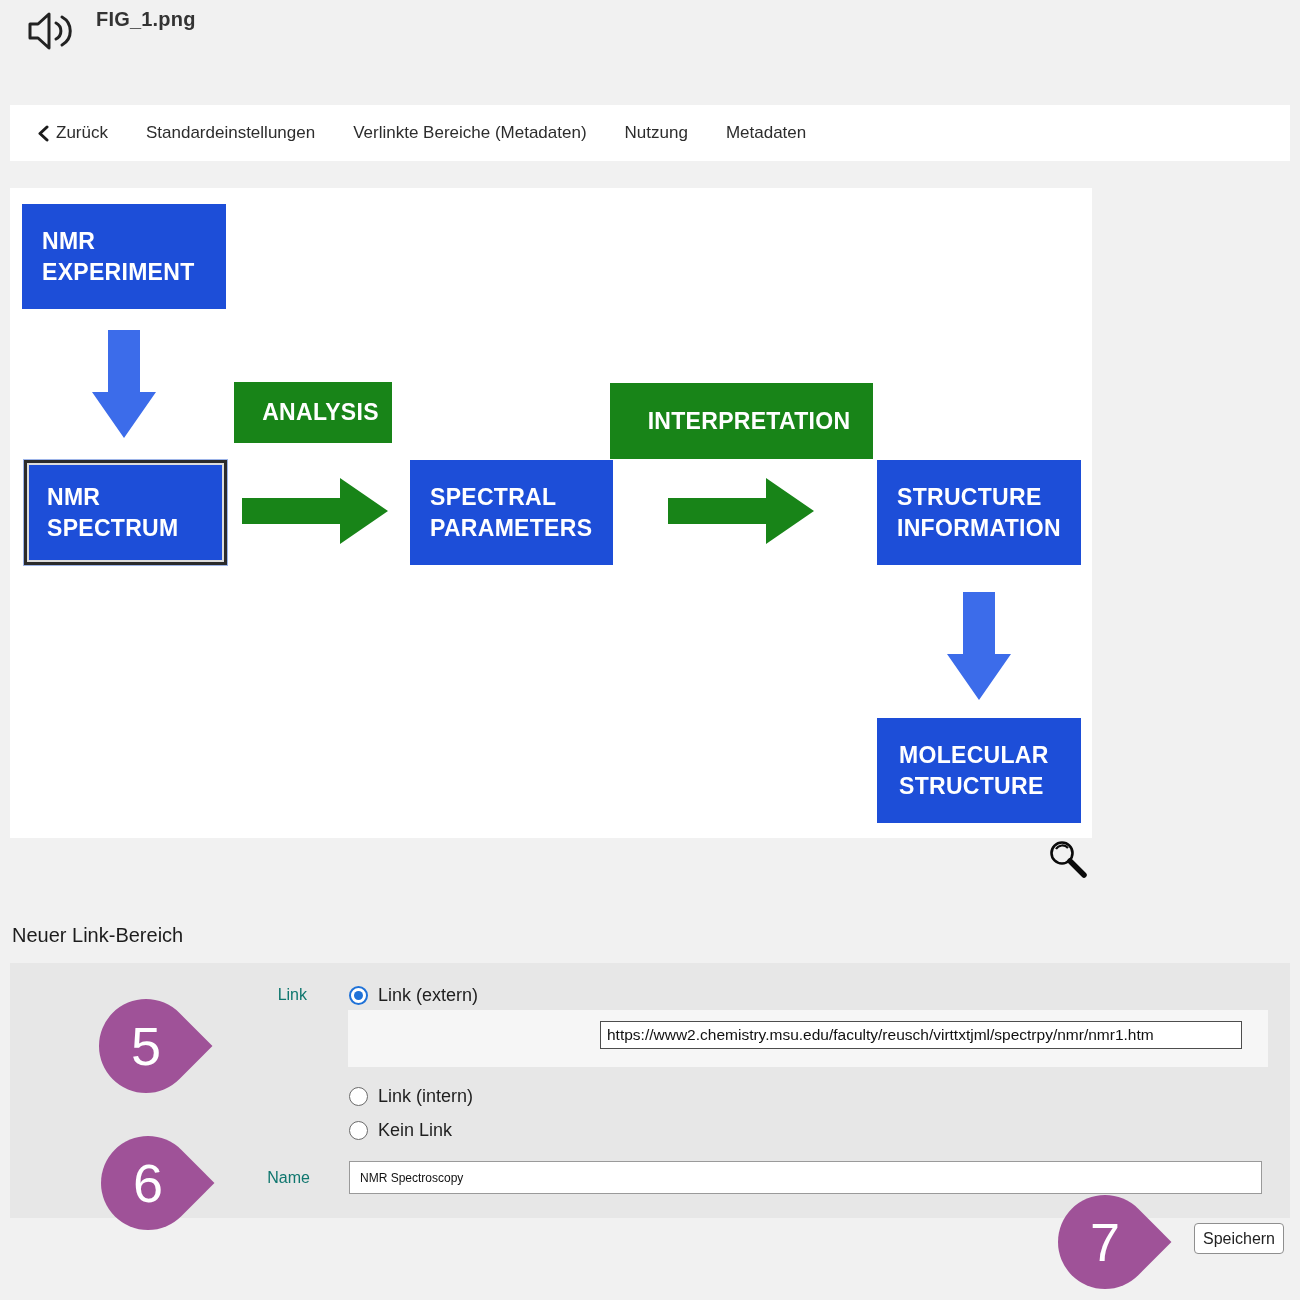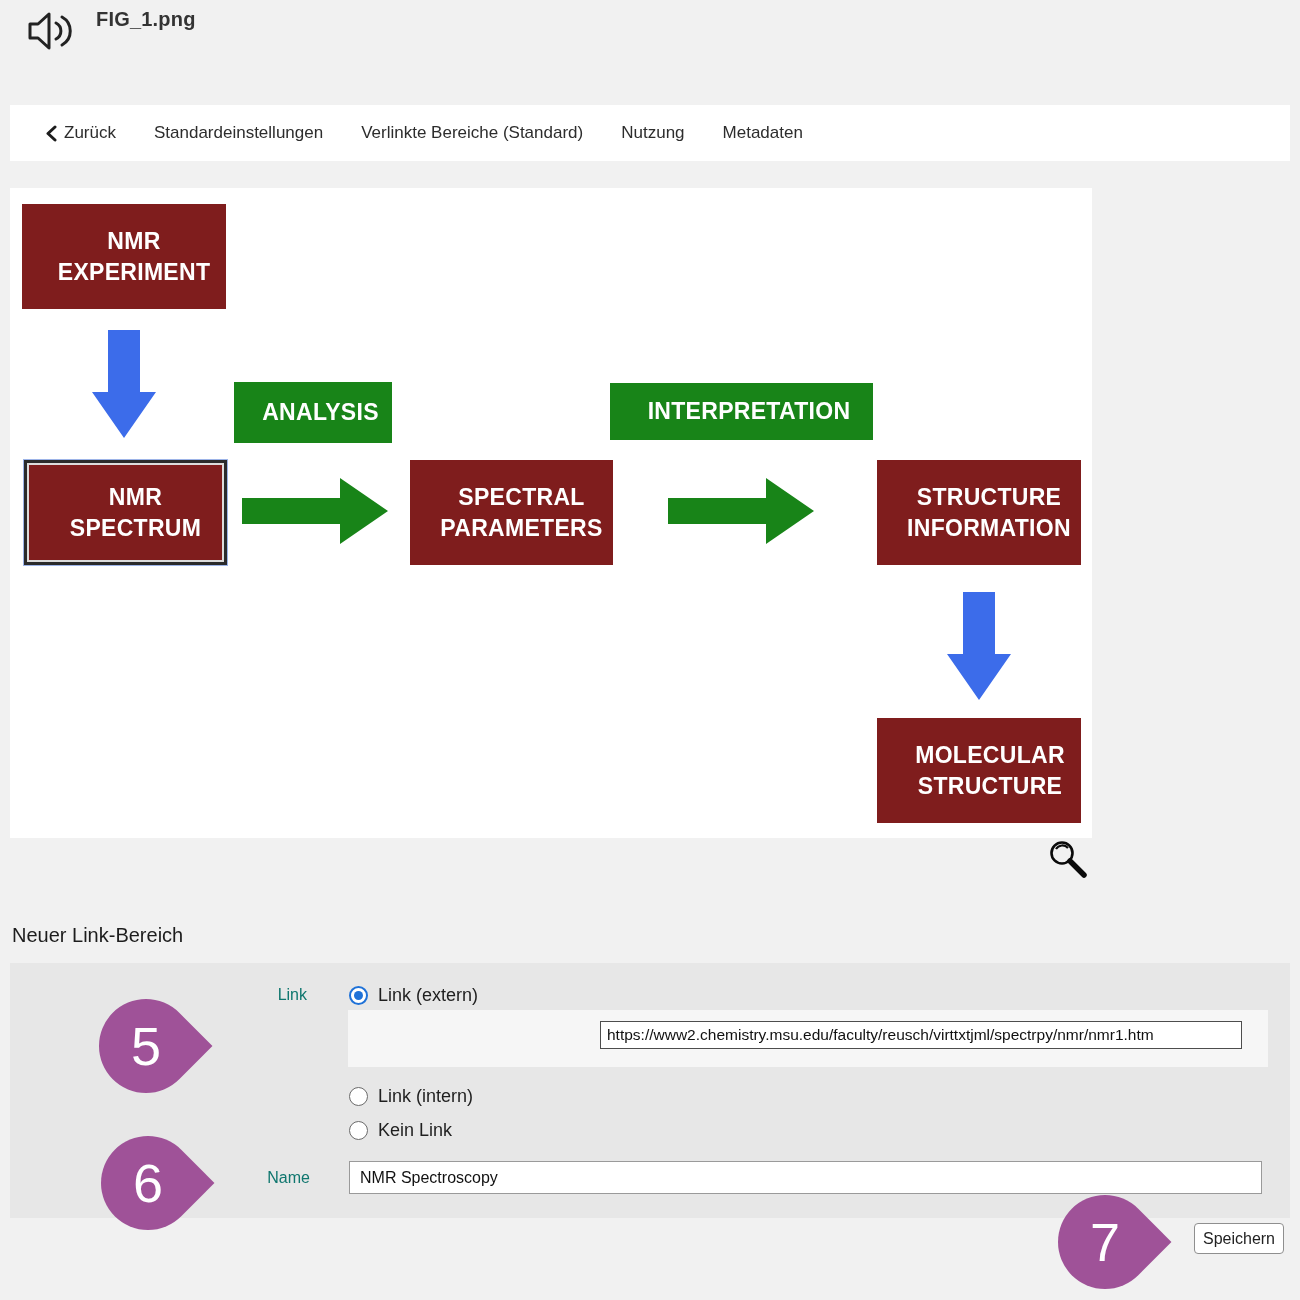--- a/index.html
+++ b/index.html
@@ -11,33 +11,33 @@
   
   .hdr-icon { position:absolute; left:26px; top:10px; width:50px; height:42px; }
   .page-title {
     position:absolute; left:96px; top:8px;
     font-size:20px; font-weight:700; color:#333; letter-spacing:0.2px;
   }
   
   .navbar {
     position:absolute; left:10px; top:105px; width:1280px; height:56px;
     background:#ffffff; display:flex; align-items:center; gap:38px;
-    padding-left:36px; box-sizing:border-box;
+    padding-left:28px; box-sizing:border-box;
   }
   .nav-item { font-size:17px; color:#2d2d2d; cursor:pointer; white-space:nowrap; }
   .nav-back { display:flex; align-items:center; gap:7px; font-size:17px; color:#2d2d2d; cursor:pointer; }
   .nav-back svg { display:block; }
   
   .figure { position:absolute; left:10px; top:188px; width:1082px; height:650px; background:#ffffff; }
   .fbox {
     position:absolute; color:#fff; font-weight:700; font-size:23px; line-height:1.32;
     display:flex; flex-direction:column; justify-content:center;
     padding-left:20px; box-sizing:border-box; letter-spacing:0.3px;
   }
-  .fbox.blue  { background:#7f1d1d;align-items:center; }
+  .fbox.blue  { background:#1d4ed8; }
   .fbox.green { background:#188418; align-items:center; padding-left:15px; flex-direction:row; }
   .fbox.selected {
     border:3px solid #2b2b2b;
     box-shadow: inset 0 0 0 2px #dcdcdc, 0 0 0 1px #9db4e8;
   }
   .arrow { position:absolute; }
   
   .magnifier { position:absolute; left:1046px; top:836px; width:46px; height:46px; cursor:pointer; }
   
   .form-heading { position:absolute; left:12px; top:924px; font-size:20px; color:#1d1d1d; }
@@ -51,21 +51,21 @@
   .radio.checked { border:2px solid #1f72d8; position:relative; }
   .radio.checked::after { content:""; position:absolute; inset:3px; border-radius:50%; background:#1f72d8; }
   .url-strip { position:absolute; left:348px; top:1010px; width:920px; height:57px; background:#f6f6f6; }
   .url-input {
     position:absolute; left:600px; top:1021px; width:642px; height:28px;
     border:1px solid #4d4d4d; background:#fff; font-size:15.5px; color:#111;
     padding:0 4px 0 6px; box-sizing:border-box; font-family:"Liberation Sans", sans-serif;
   }
   .name-input {
     position:absolute; left:349px; top:1161px; width:913px; height:33px;
-    border:1px solid #9a9a9a; background:#fff; font-size:16px; color:#111;
+    border:1px solid #9a9a9a; background:#fff; font-size:12px; color:#111;
     padding:8px 10px; box-sizing:border-box; font-family:"Liberation Sans", sans-serif;
   }
   .save-btn {
     position:absolute; left:1194px; top:1223px; width:90px; height:31px;
     background:#fff; border:1px solid #8f8f8f; font-size:16px; color:#222;
     font-family:"Liberation Sans", sans-serif; cursor:pointer; border-radius:4px;
   }
   
   .pin {
     position:absolute; width:94px; height:94px; background:#9f5298;
@@ -90,21 +90,21 @@
   <div class="page-title">FIG_1.png</div>
 
   <div class="navbar">
     <div class="nav-back">
       <svg width="11" height="17" viewBox="0 0 11 17">
         <polyline points="9,2 2,8.5 9,15" fill="none" stroke="#1c1c1c" stroke-width="3" stroke-linecap="round" stroke-linejoin="round"></polyline>
       </svg>
       <span>Zurück</span>
     </div>
     <span class="nav-item">Standardeinstellungen</span>
-    <span class="nav-item">Verlinkte Bereiche (Standard)</span>
+    <span class="nav-item">Verlinkte Bereiche (Metadaten)</span>
     <span class="nav-item">Nutzung</span>
     <span class="nav-item">Metadaten</span>
   </div>
 
   <div class="figure">
 
     <div class="fbox blue" style="left:12px; top:16px; width:204px; height:105px;">
       <span>NMR</span>
       <span>EXPERIMENT</span>
     </div>
@@ -124,21 +124,21 @@
 
     <svg class="arrow" style="left:232px; top:290px;" width="146" height="66" viewBox="0 0 146 66">
       <path d="M0 20 h98 v-20 L146 33 L98 66 v-20 H0 z" fill="#188418"></path>
     </svg>
 
     <div class="fbox blue" style="left:400px; top:272px; width:203px; height:105px;">
       <span>SPECTRAL</span>
       <span>PARAMETERS</span>
     </div>
 
-    <div class="fbox green" style="left:600px; top:195px; width:263px; height:57px;">
+    <div class="fbox green" style="left:600px; top:195px; width:263px; height:76px;">
       <span>INTERPRETATION</span>
     </div>
 
     <svg class="arrow" style="left:658px; top:290px;" width="146" height="66" viewBox="0 0 146 66">
       <path d="M0 20 h98 v-20 L146 33 L98 66 v-20 H0 z" fill="#188418"></path>
     </svg>
 
     <div class="fbox blue" style="left:867px; top:272px; width:204px; height:105px;">
       <span>STRUCTURE</span>
       <span>INFORMATION</span>

